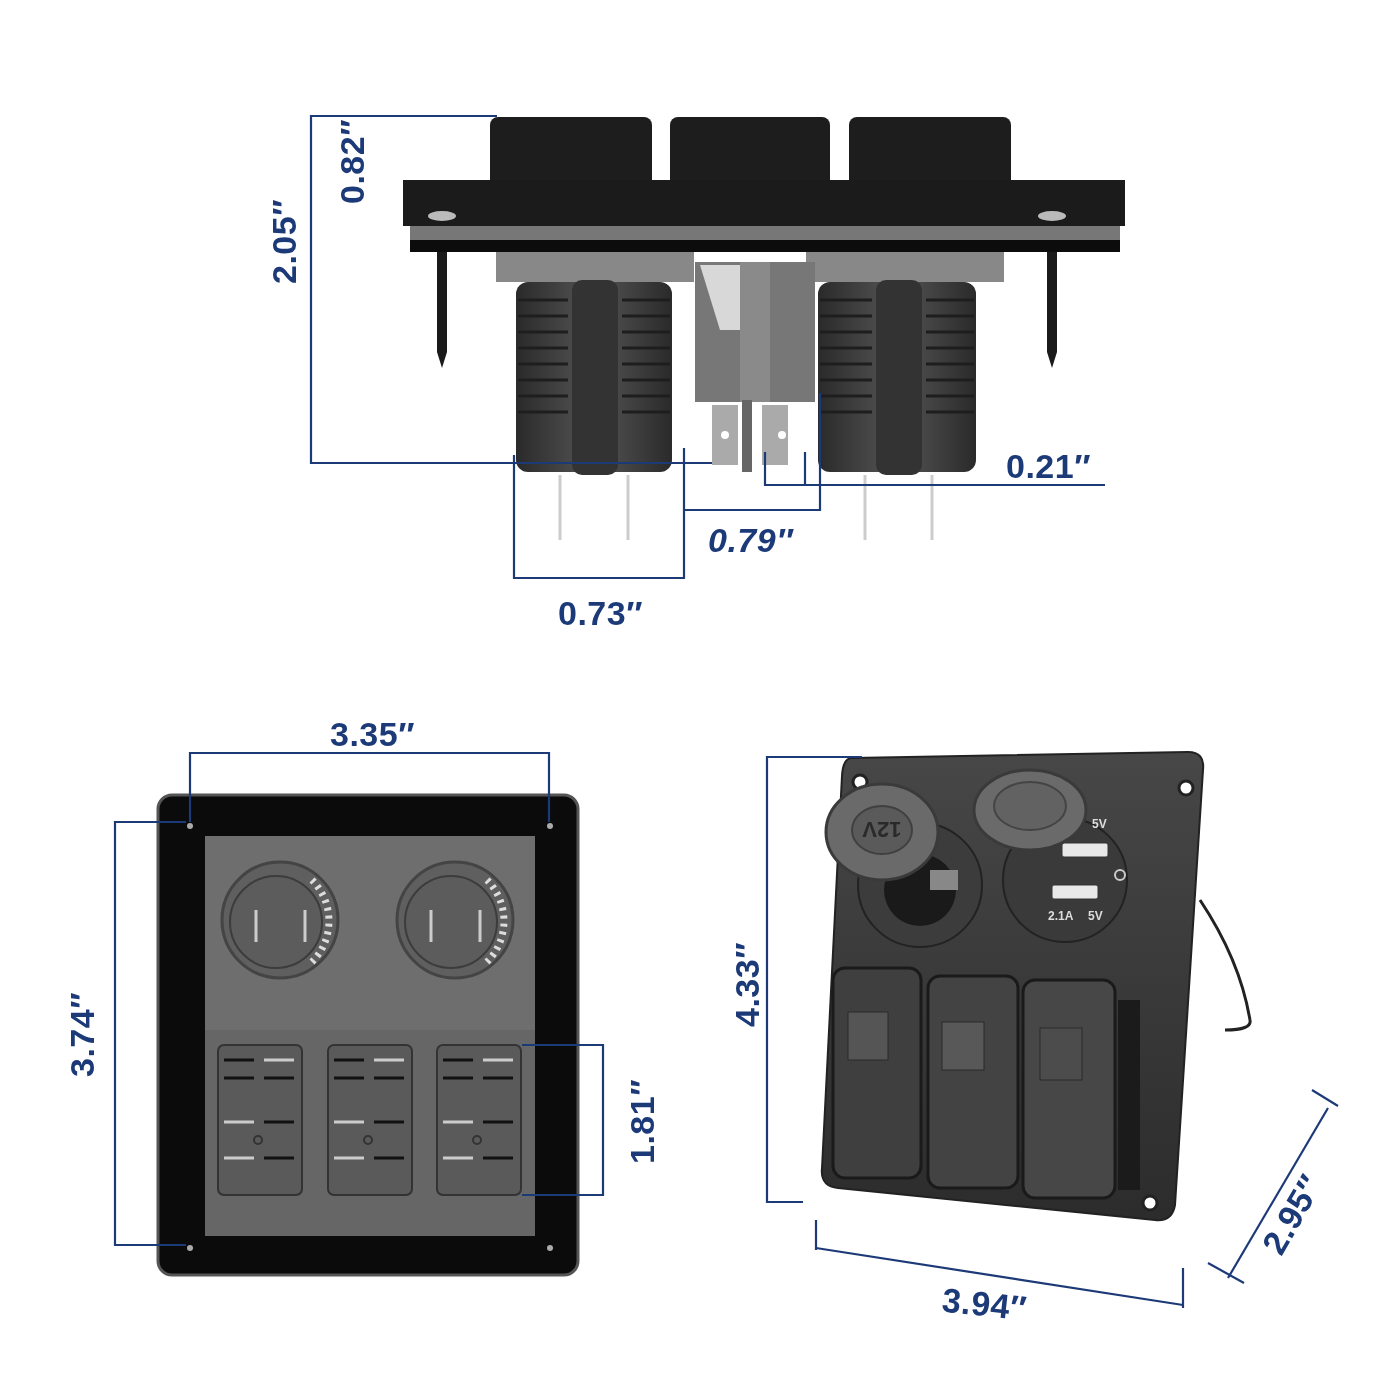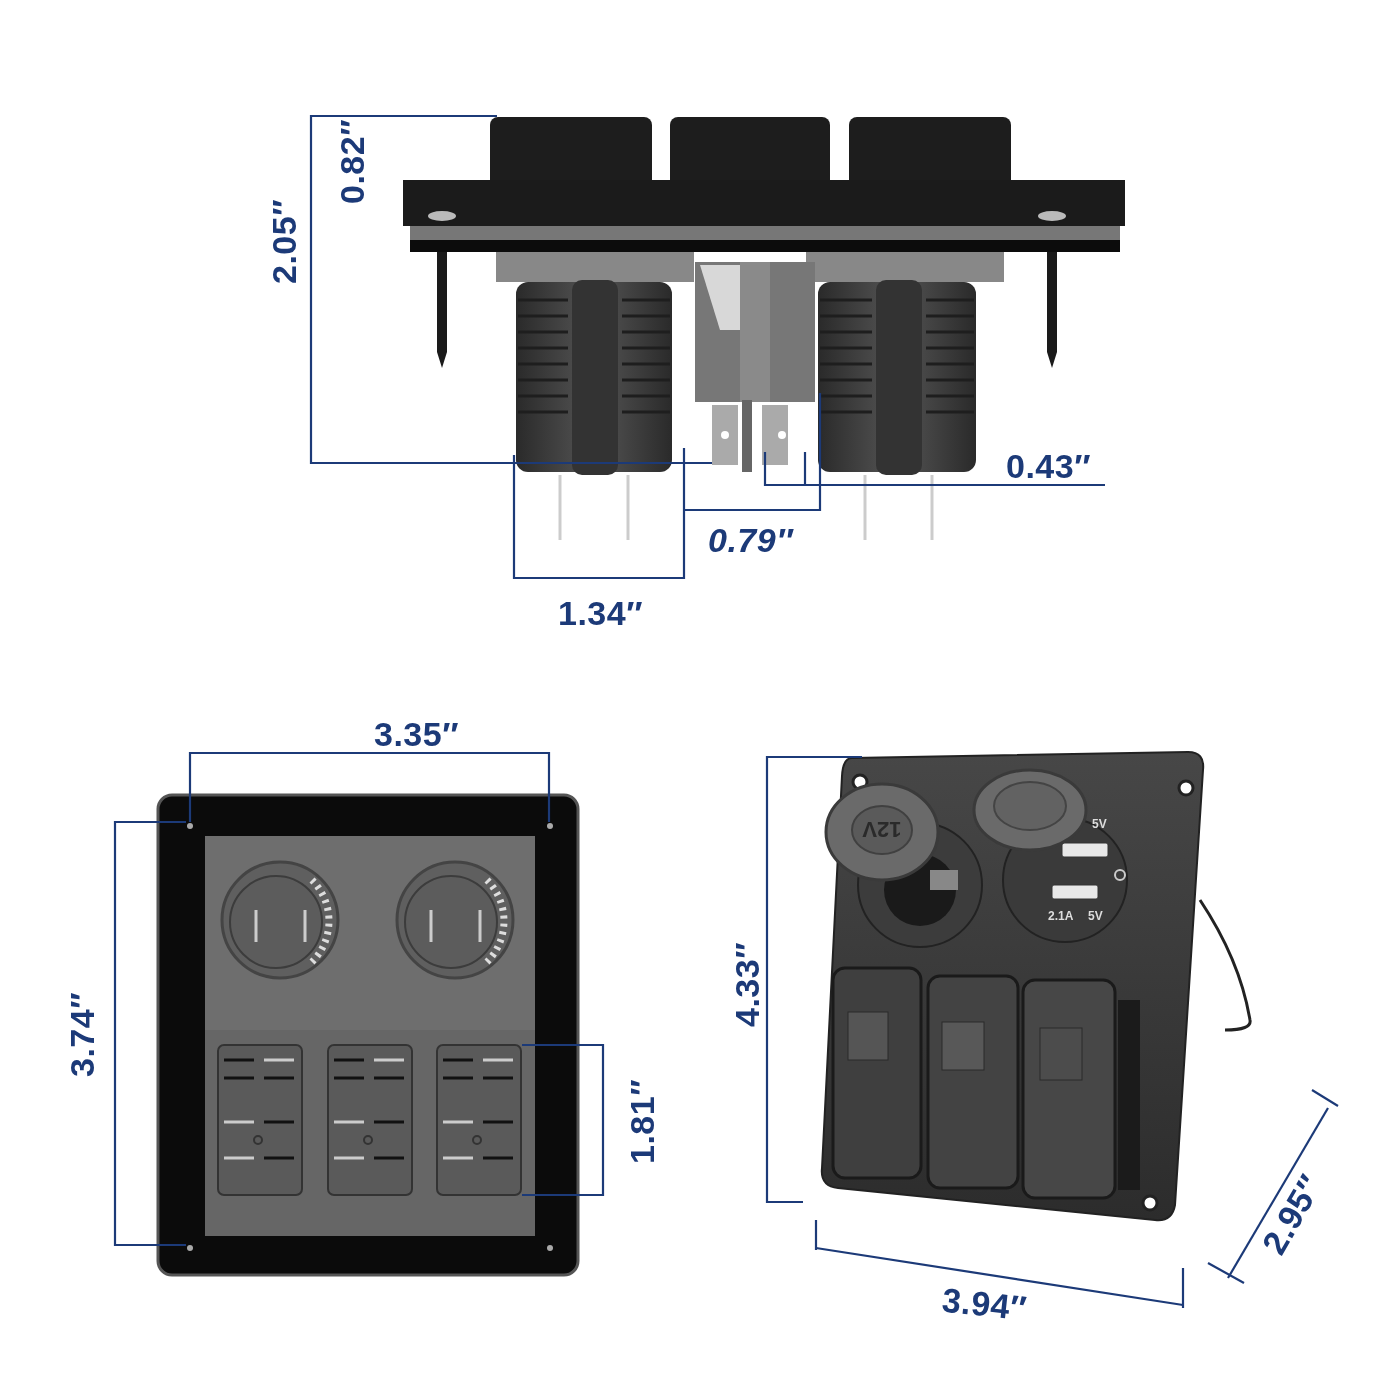--- a/index.html
+++ b/index.html
@@ -253,23 +253,23 @@
     <line x1="816" y1="1220" x2="816" y2="1250"></line>
     <line x1="1183" y1="1268" x2="1183" y2="1308"></line>
     <line x1="1228" y1="1278" x2="1328" y2="1108"></line>
     <line x1="1208" y1="1263" x2="1244" y2="1283"></line>
     <line x1="1312" y1="1090" x2="1338" y2="1106"></line>
   </g>
 </svg>
 
 <div class="dim rot" style="left:242px;top:222px;transform:rotate(-90deg);">2.05″</div>
 <div class="dim rot" style="left:310px;top:142px;transform:rotate(-90deg);">0.82″</div>
-<div class="dim" style="left:1006px;top:447px;">0.43″</div>
+<div class="dim" style="left:1006px;top:447px;">0.21″</div>
 <div class="dim" style="left:708px;top:521px;font-style:italic;">0.79″</div>
-<div class="dim" style="left:558px;top:594px;">1.34″</div>
-
-<div class="dim" style="left:330px;top:715px;margin-left:44px;">3.35″</div>
+<div class="dim" style="left:558px;top:594px;">0.73″</div>
+
+<div class="dim" style="left:330px;top:715px;">3.35″</div>
 <div class="dim rot" style="left:40px;top:1015px;transform:rotate(-90deg);">3.74″</div>
 <div class="dim rot" style="left:600px;top:1102px;transform:rotate(-90deg);">1.81″</div>
 
 <div class="dim rot" style="left:705px;top:965px;transform:rotate(-90deg);">4.33″</div>
 <div class="dim rot" style="left:942px;top:1285px;transform:rotate(6deg);">3.94″</div>
 <div class="dim rot" style="left:1250px;top:1195px;transform:rotate(-60deg);">2.95″</div>
 
 </body></html>

